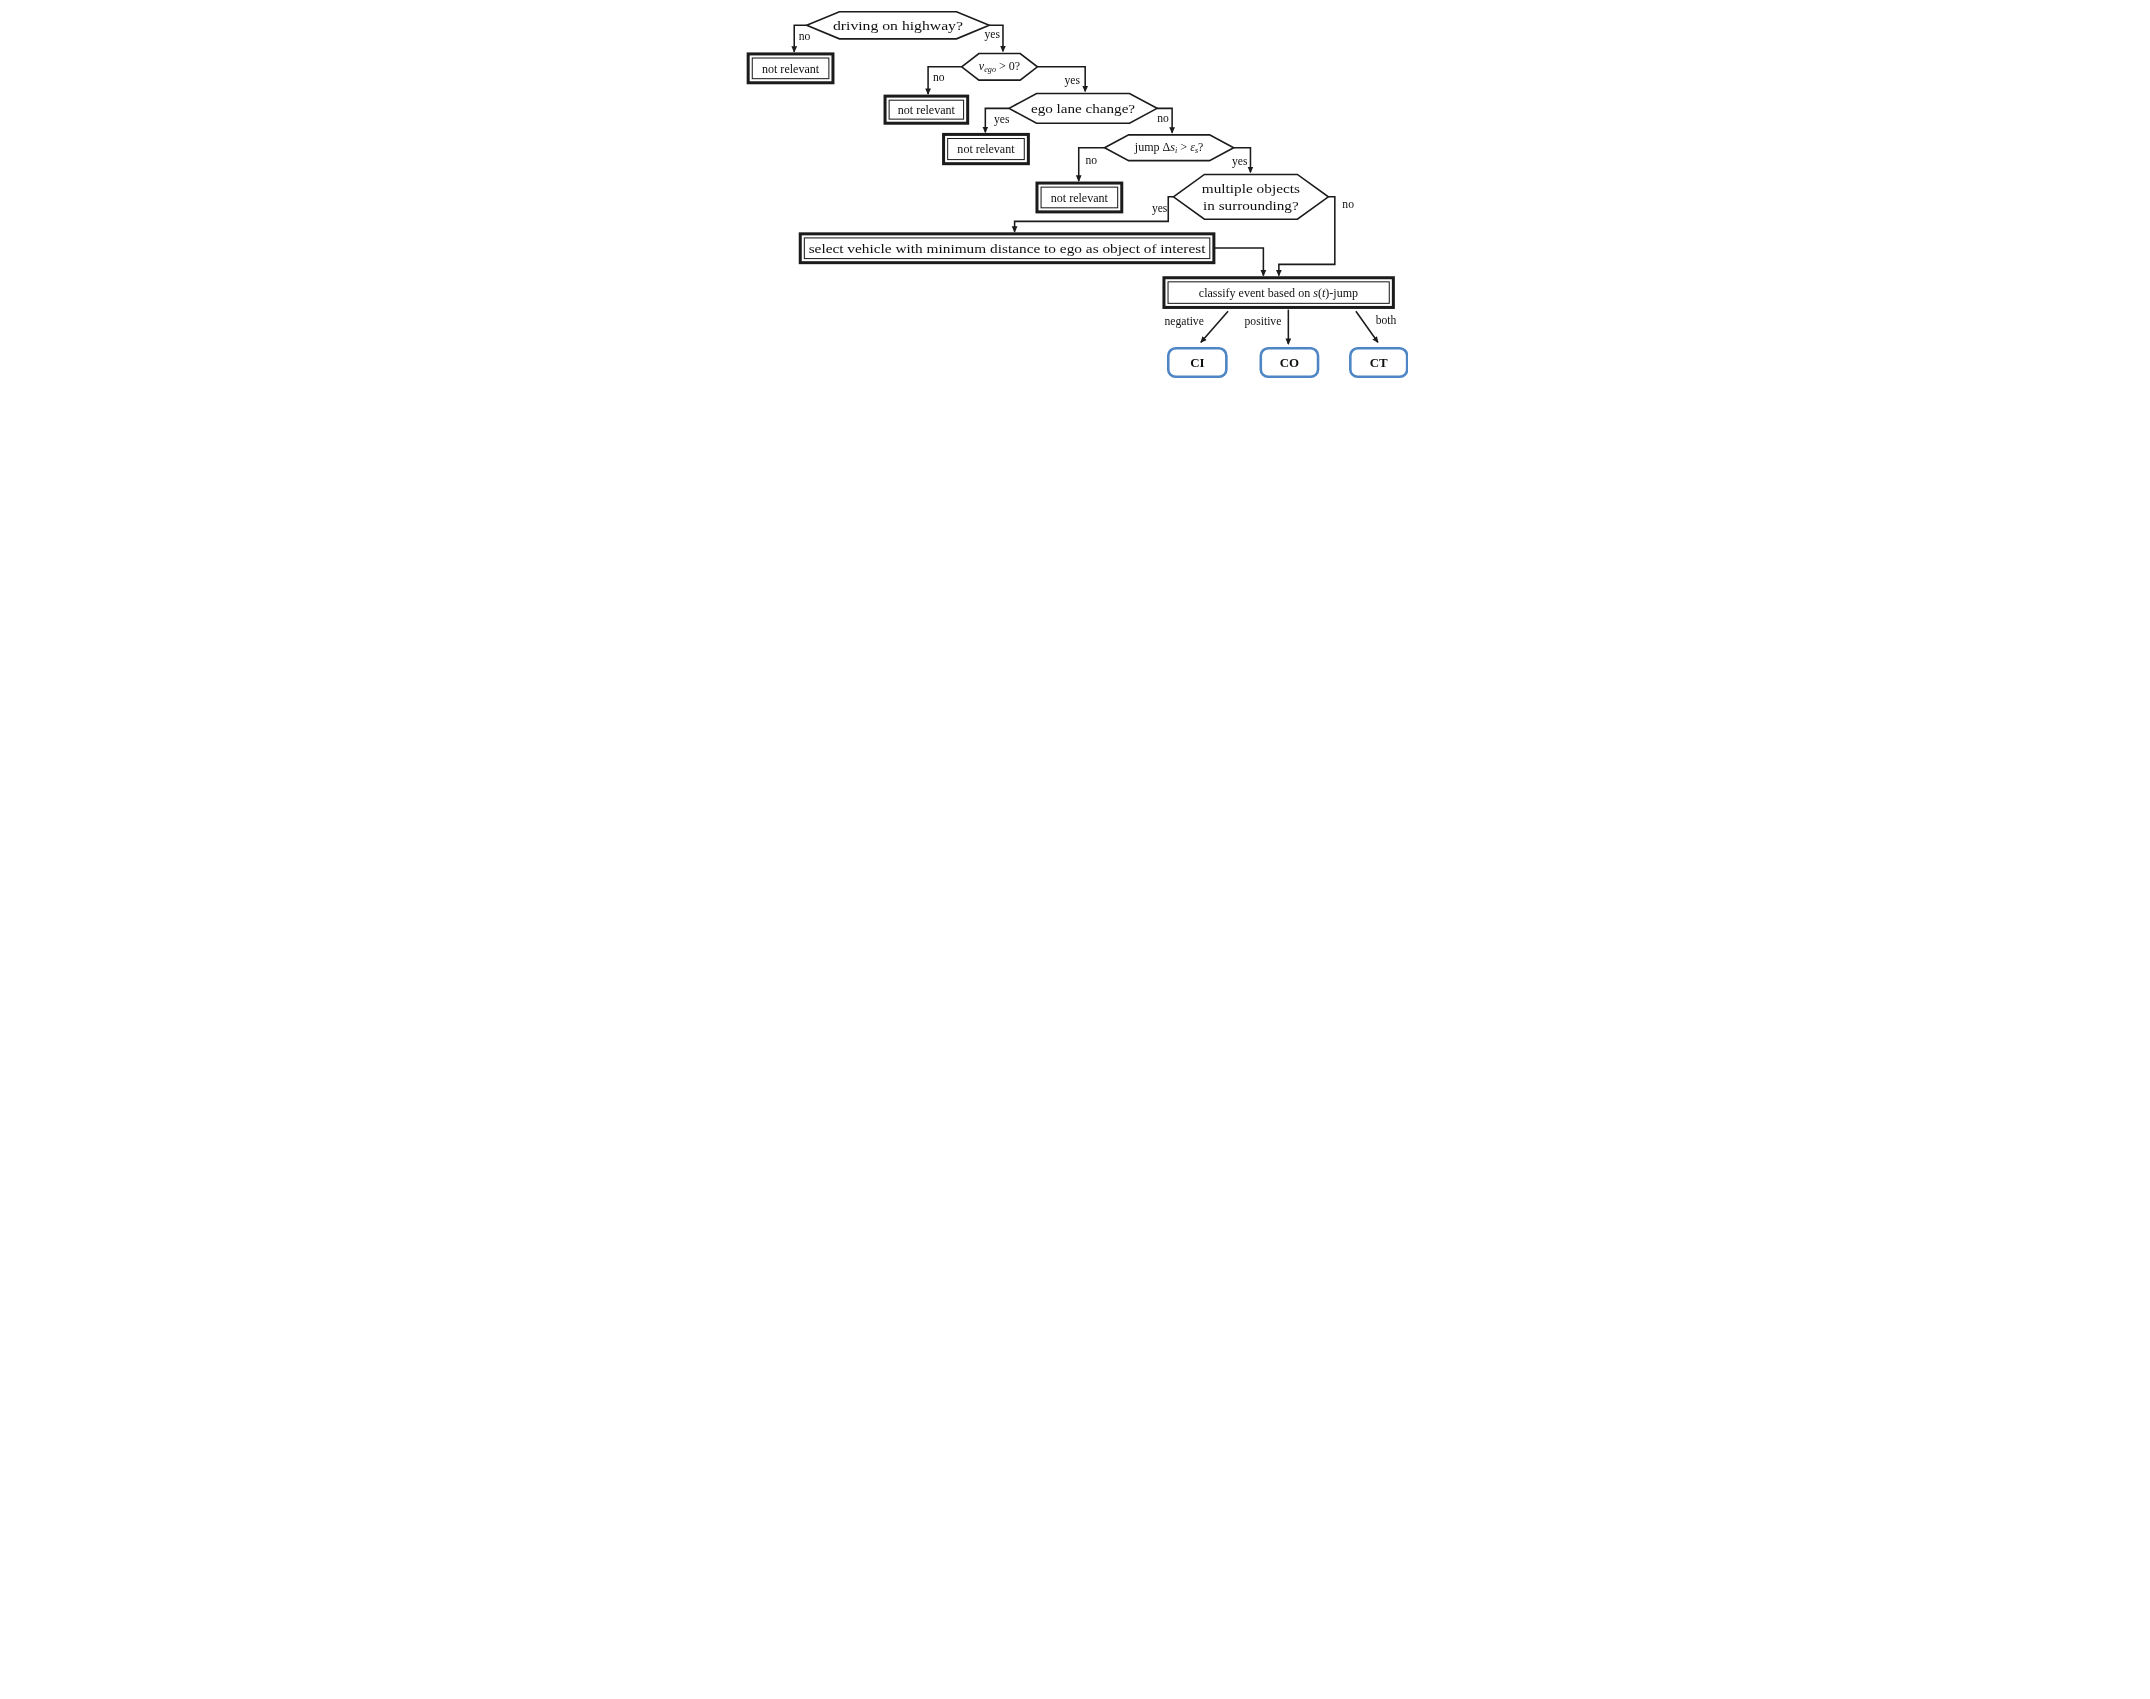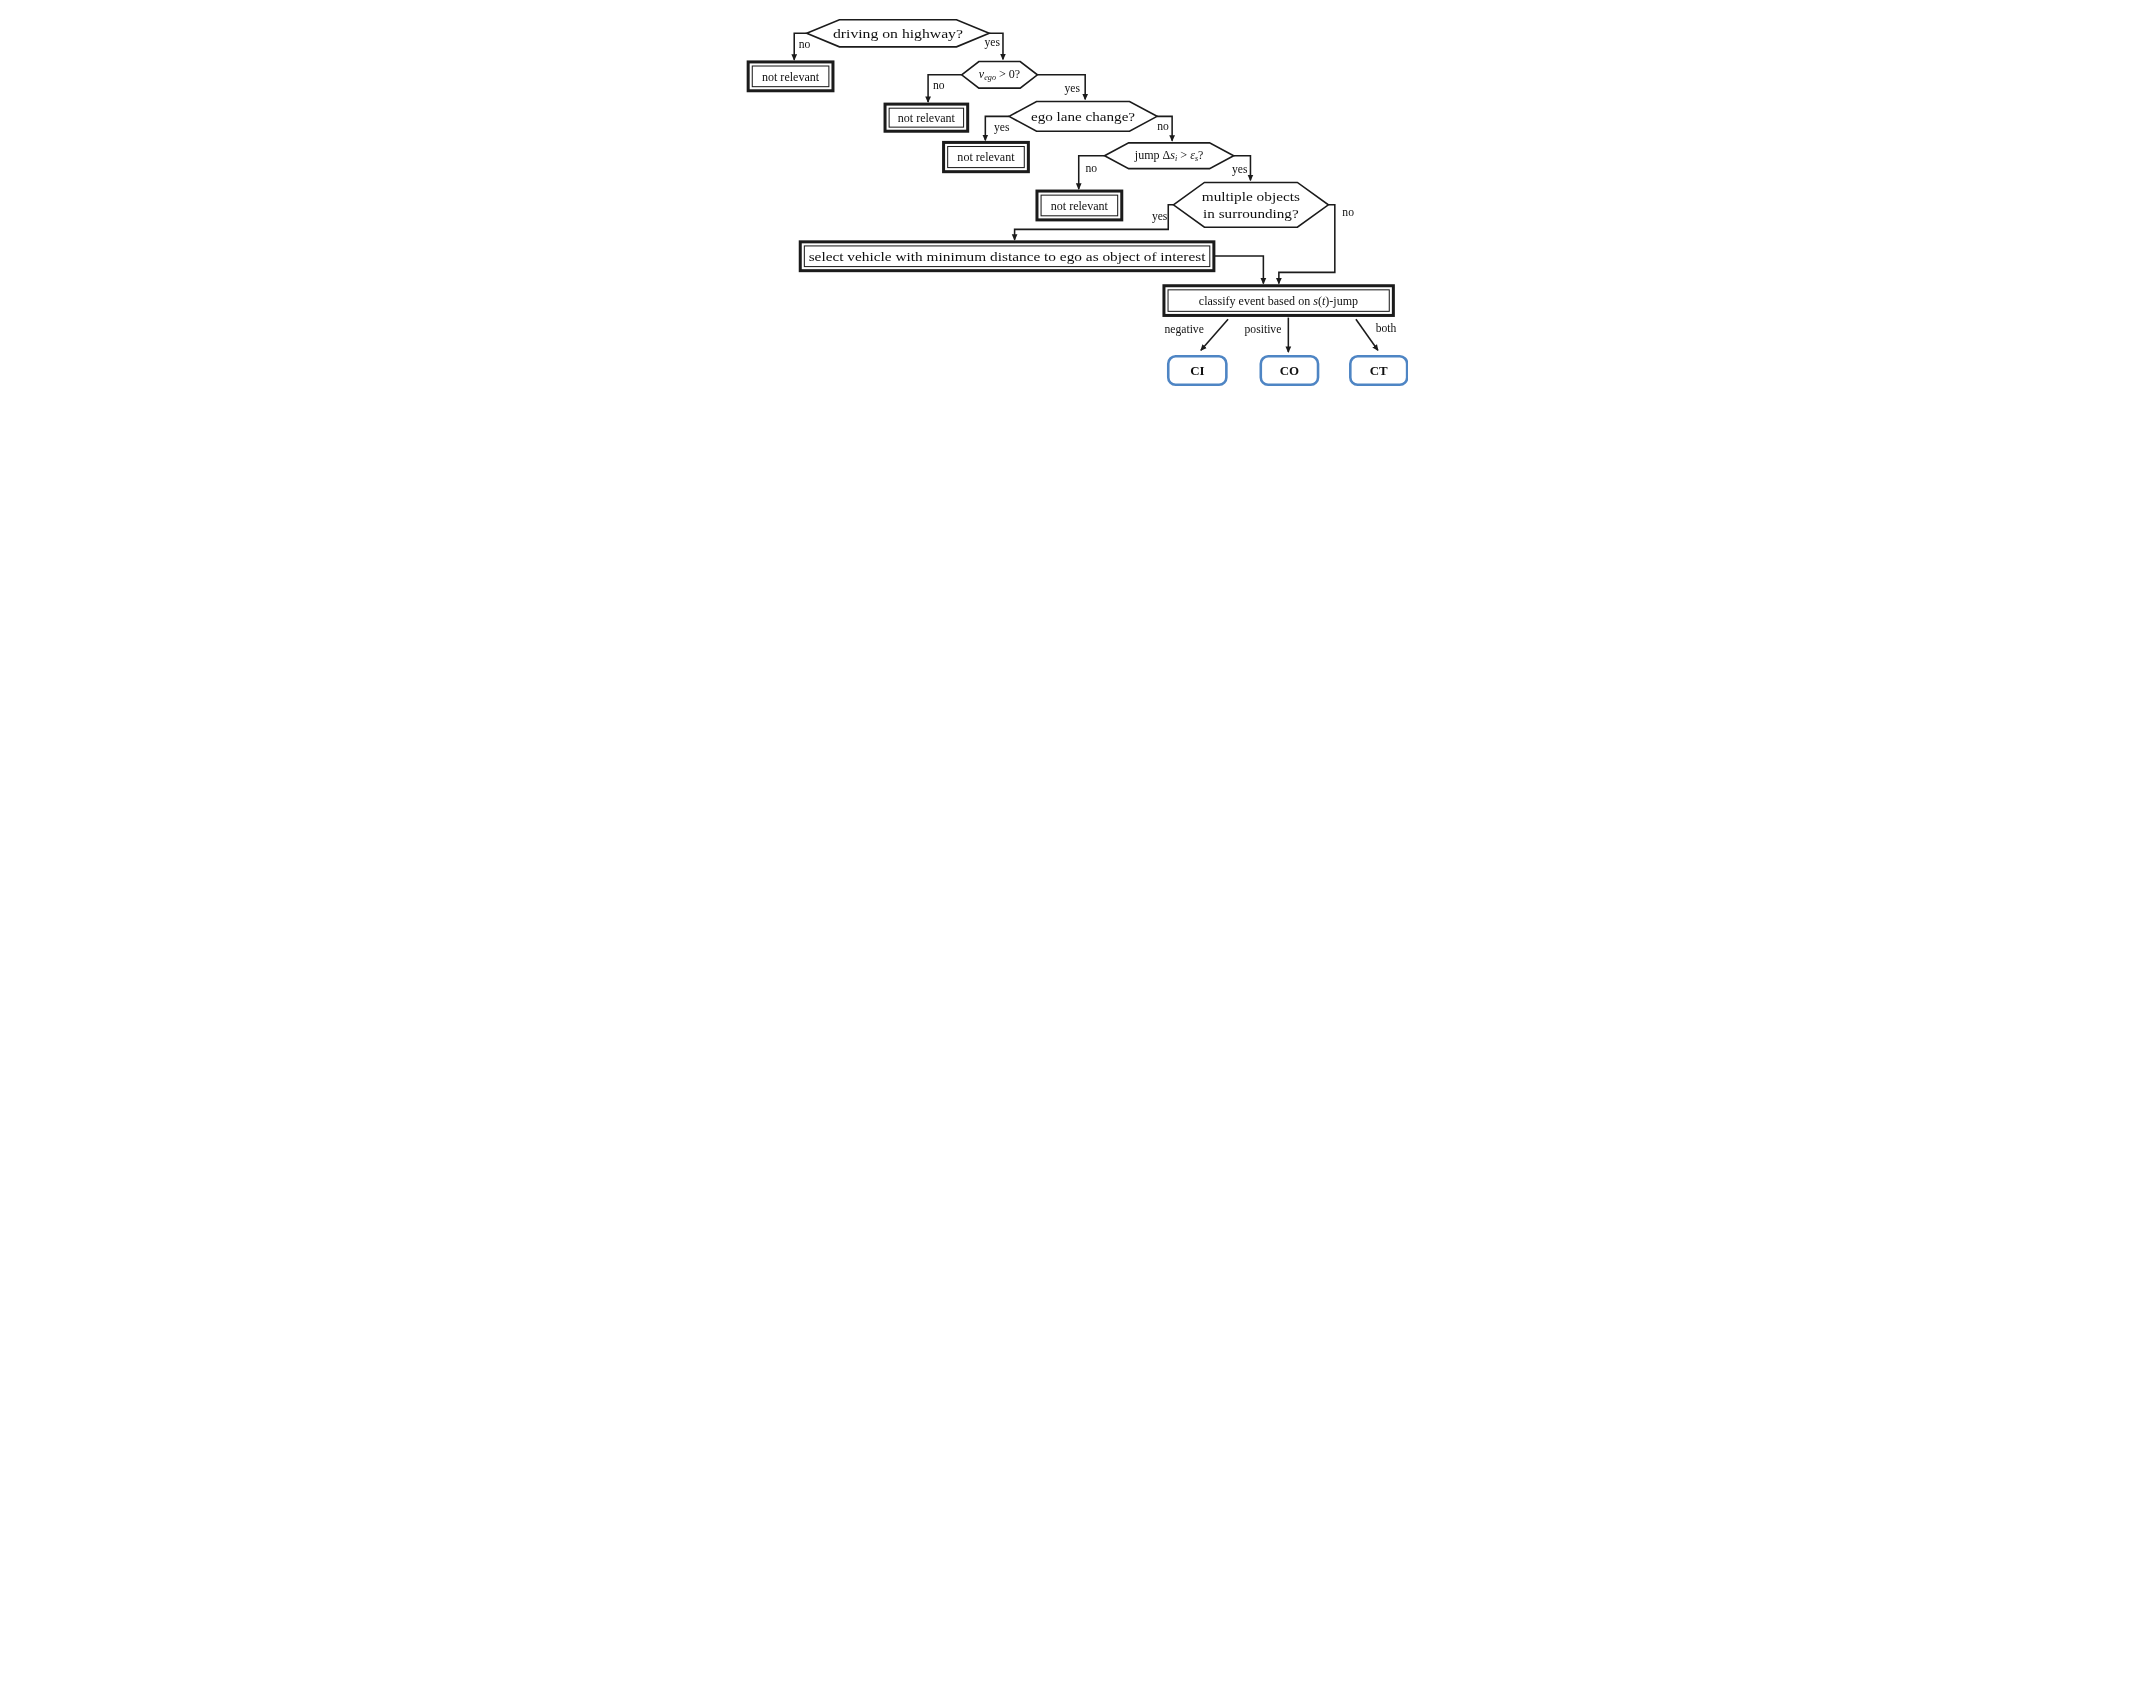--- a/index.html
+++ b/index.html
@@ -2,21 +2,21 @@
 <html style="--line: #1b1b1b; --text: #101010; --result-border: #4e85c4; --bg: #ffffff;font-size:6.9px"><head>
 <meta charset="utf-8">
 <style>
   :root{
     --line:#1b1b1b;
     --text:#101010;
     --result-border:#4e85c4;
     --bg:#ffffff;
   }
   html,body{margin:0;padding:0;background:var(--bg);}
-  .stage{width:100%;max-width:665px;margin:12px auto;}
+  .stage{width:100%;max-width:665px;margin:4px auto;}
   svg{display:block;width:100%;height:auto;background:var(--bg);}
   text{font-family:"Liberation Serif","DejaVu Serif",serif;fill:var(--text);}
   .hex{fill:#ffffff;stroke:var(--line);stroke-width:3.8;}
   .edge{fill:none;stroke:var(--line);stroke-width:3.6;marker-end:url(#arrowhead);}
   .box-outer{fill:#ffffff;stroke:var(--line);stroke-width:7;}
   .box-inner{fill:none;stroke:var(--line);stroke-width:2.4;}
   .result-box{fill:#ffffff;stroke:var(--result-border);stroke-width:6;}
   .node-text{font-size:28px;}
   .label{font-size:27px;}
   .sub{font-size:19px;}

